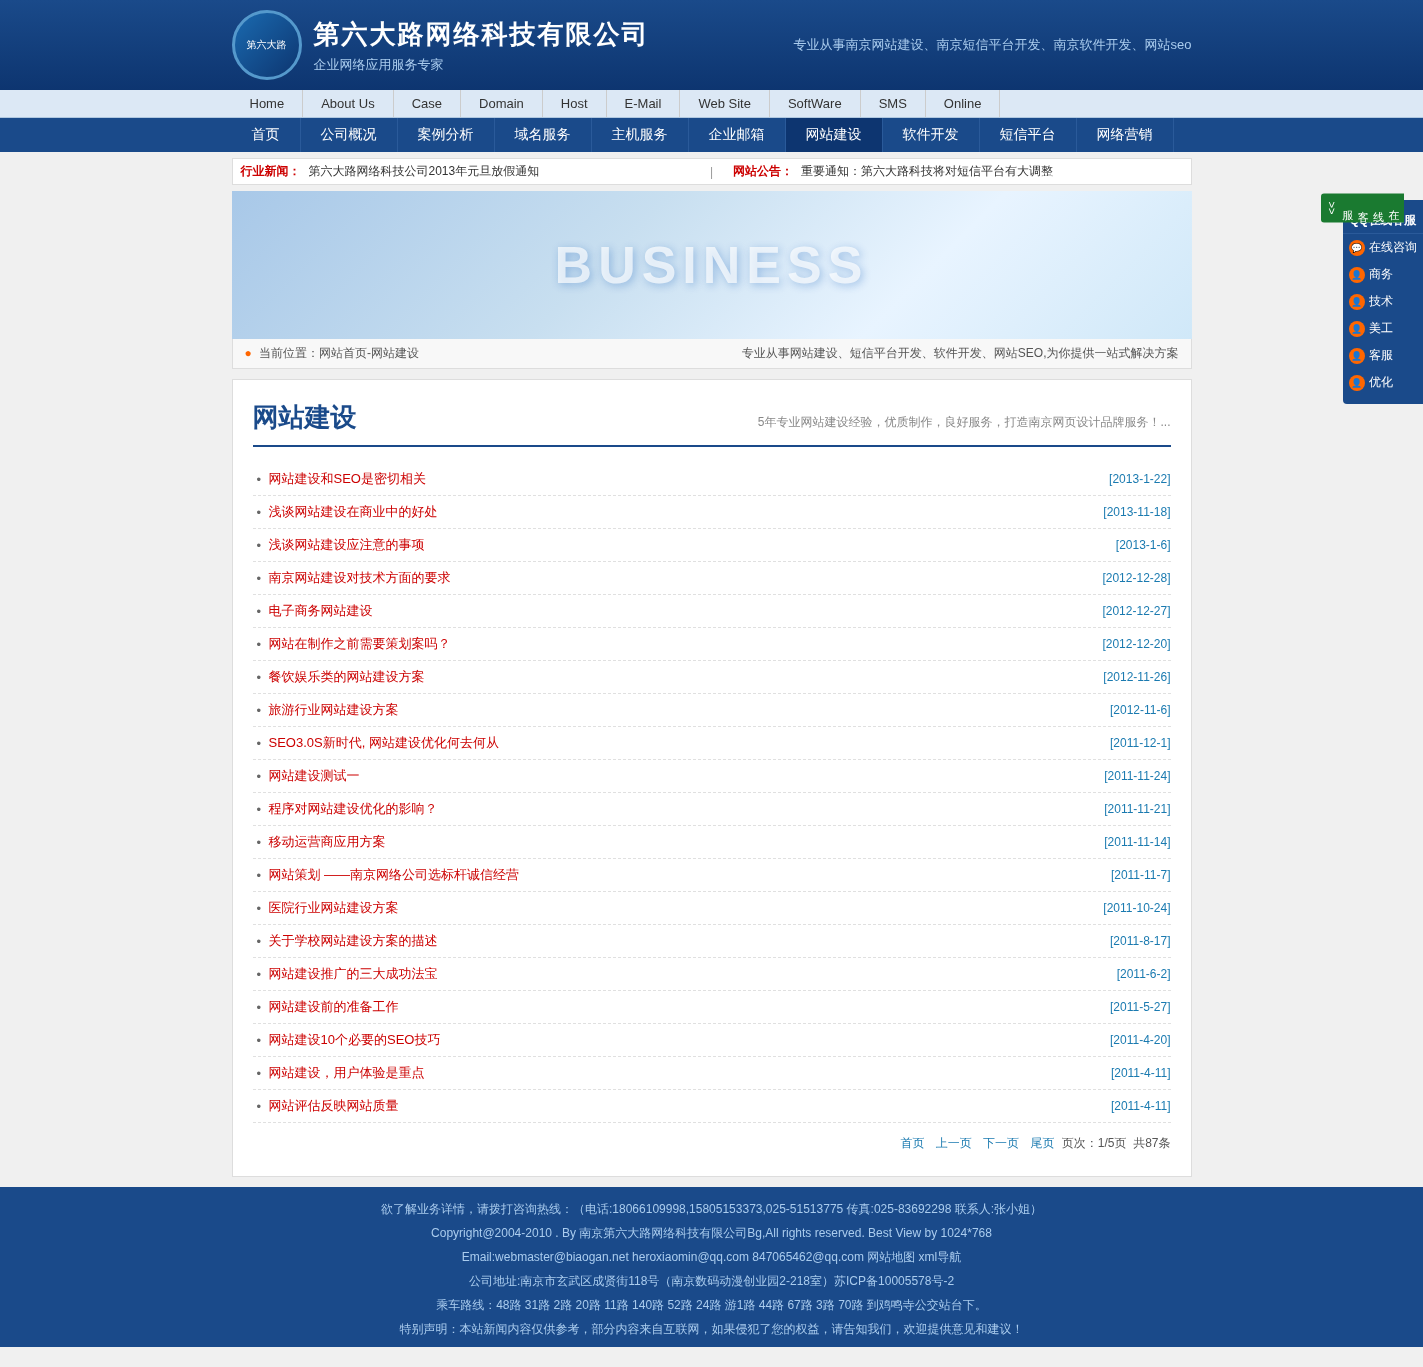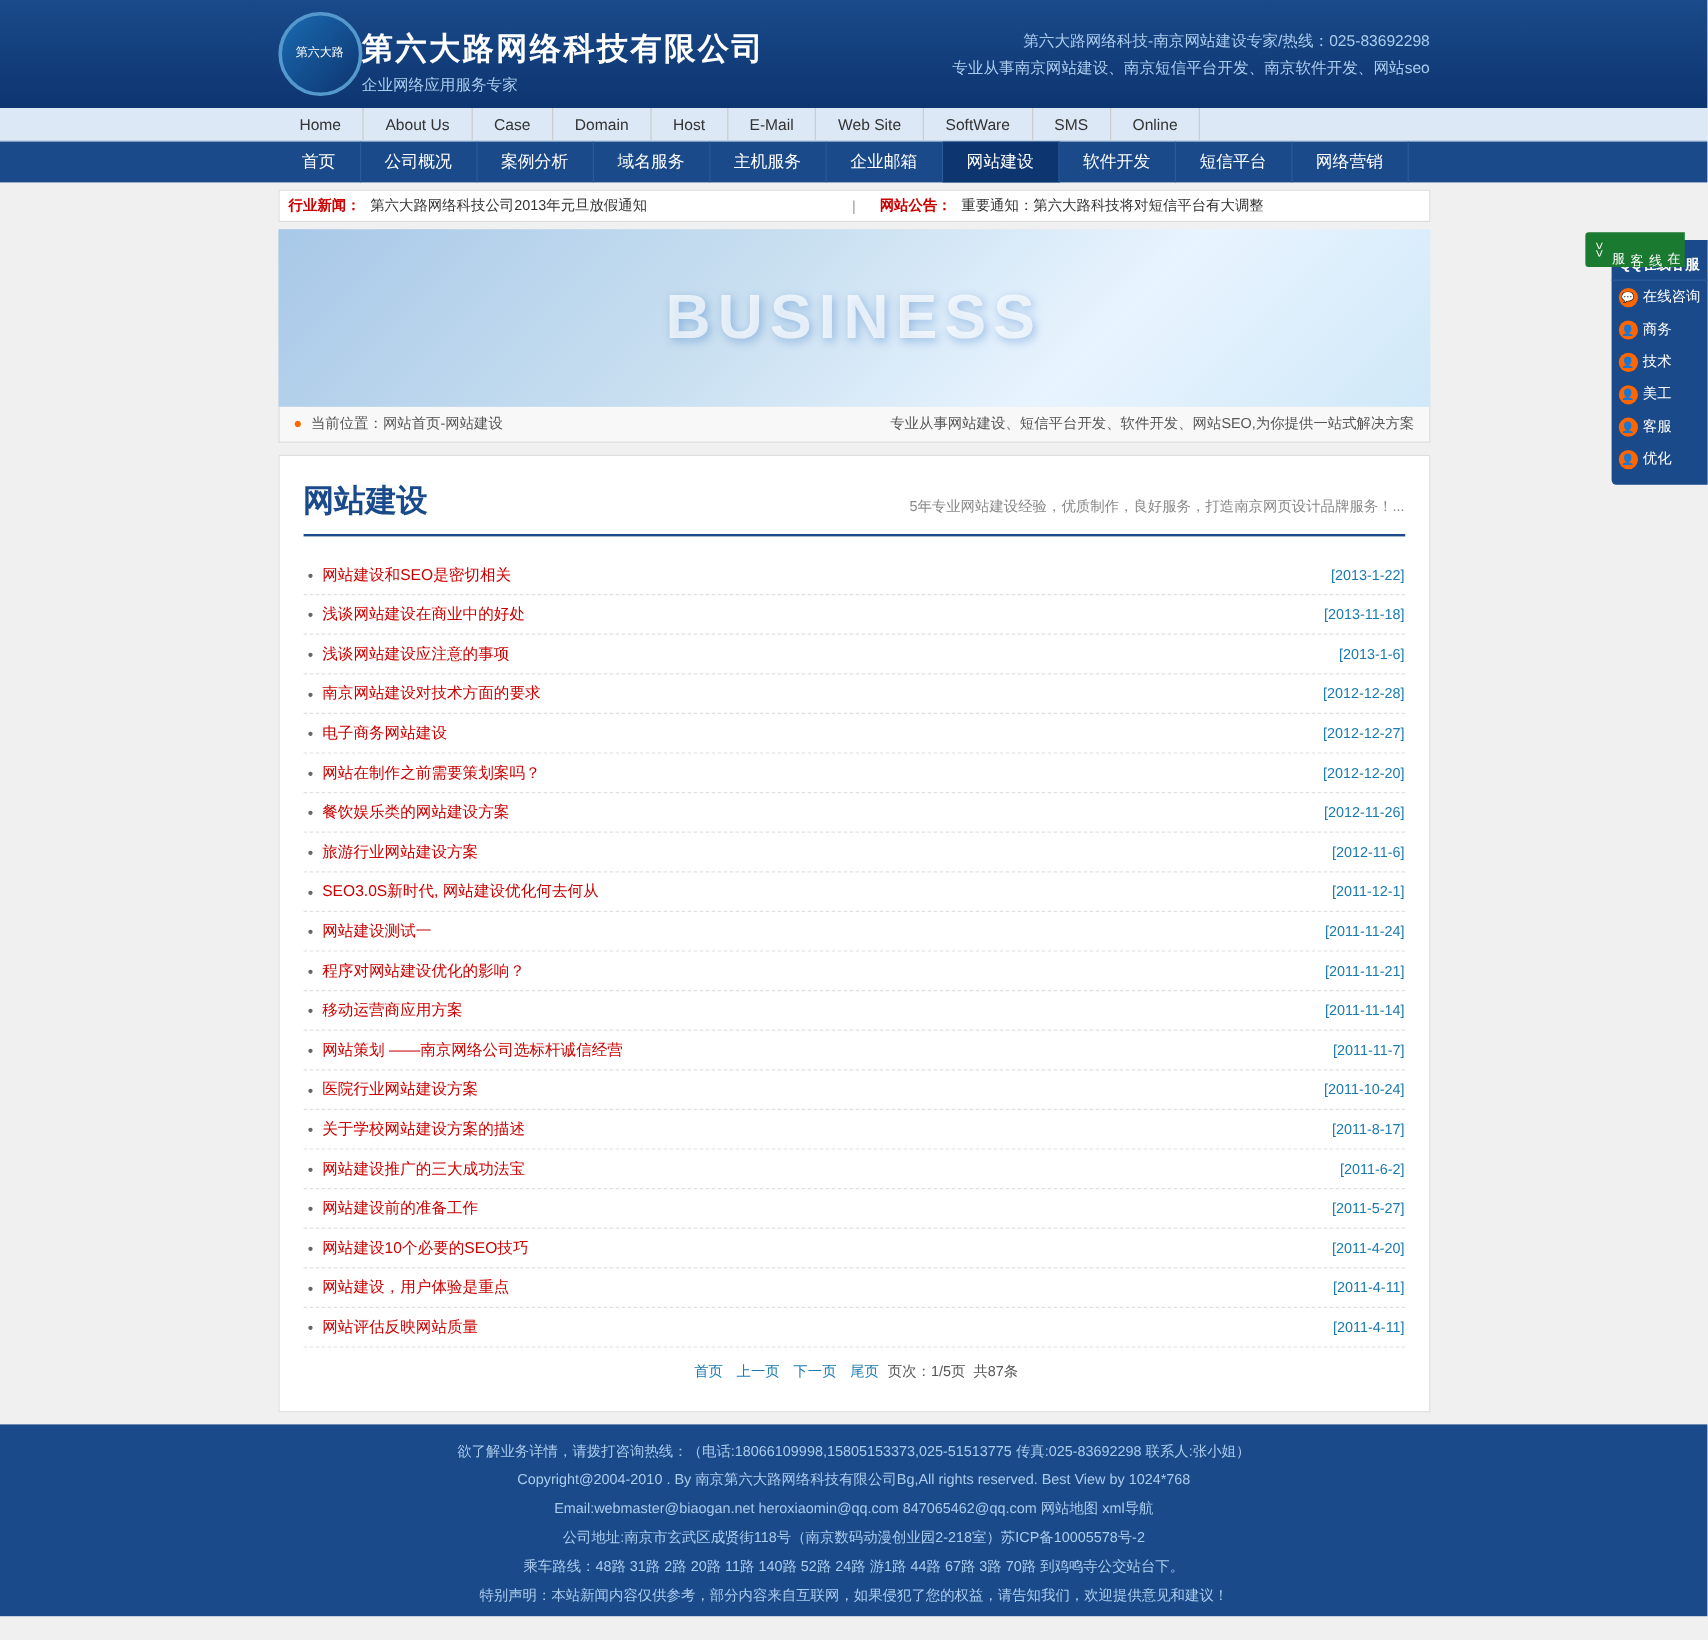--- a/index.html
+++ b/index.html
@@ -1,21 +1,21 @@
 <!DOCTYPE html>
 <html><head>
   <meta charset="utf-8">
   <style>
     * { margin: 0; padding: 0; box-sizing: border-box; }
     body { font-family: "SimSun", "宋体", Arial, sans-serif; font-size: 13px; background: #f0f0f0; min-width: 1000px; }
 
     
     .header { background: linear-gradient(to bottom, #1a4a8a, #0d3570); padding: 10px 0; }
     .header-inner { max-width: 960px; margin: 0 auto; display: flex; align-items: center; justify-content: space-between; }
-    .logo-area { display: flex; align-items: flex-end; }
+    .logo-area { display: flex; align-items: center; gap: 12px; }
     .logo-circle { width: 70px; height: 70px; border-radius: 50%; background: linear-gradient(135deg, #1a6ab0, #0d3570); border: 3px solid #5599cc; display: flex; align-items: center; justify-content: center; flex-direction: column; }
     .logo-circle span { color: #fff; font-size: 10px; line-height: 1.2; text-align: center; }
     .logo-text { color: #fff; }
     .logo-text h1 { font-size: 26px; font-weight: bold; color: #fff; letter-spacing: 2px; }
     .logo-text p { font-size: 13px; color: #aaccee; margin-top: 4px; }
     .header-right { text-align: right; color: #aaccee; font-size: 13px; line-height: 1.8; }
 
     
     .nav-top { background: #dce8f5; border-bottom: 1px solid #b0c8e0; }
     .nav-top-inner { max-width: 960px; margin: 0 auto; display: flex; }
@@ -50,21 +50,21 @@
     .page-title-desc { font-size: 12px; color: #888; flex: 1; text-align: right; }
 
     
     .article-list { list-style: none; text-align: right; }
     .article-item { display: flex; justify-content: space-between; align-items: center; padding: 7px 0 7px 16px; border-bottom: 1px dashed #e0e0e0; position: relative; }
     .article-item::before { content: "•"; position: absolute; left: 4px; color: #666; }
     .article-item a { color: #c00; text-decoration: none; font-size: 13px; }
     .article-date { color: #1a7ab0; font-size: 12px; white-space: nowrap; margin-left: 20px; }
 
     
-    .pagination { text-align: center; padding: 12px 0 4px; font-size: 12px; color: #555; }
+    .pagination { text-align: right; padding: 12px 0 4px; font-size: 12px; color: #555; }
     .pagination a { color: #1a7ab0; text-decoration: none; margin: 0 4px; }
 
     
     .sidebar-qq { position: fixed; right: 0; top: 200px; background: #1a4a8a; width: 80px; border-radius: 4px 0 0 4px; padding: 8px 0; z-index: 100; }
     .sidebar-qq-title { color: #fff; font-size: 12px; text-align: center; padding: 4px 2px; border-bottom: 1px solid #2a5a9a; font-weight: bold; }
     .sidebar-qq-item { display: flex; align-items: center; padding: 5px 6px; color: #fff; font-size: 12px; gap: 4px; cursor: pointer; }
     .sidebar-qq-icon { width: 16px; height: 16px; background: #ff6600; border-radius: 50%; display: flex; align-items: center; justify-content: center; font-size: 9px; color: #fff; flex-shrink: 0; }
     .sidebar-tab { position: absolute; left: -22px; top: 50%; transform: translateY(-50%); background: #1a7a30; color: #fff; writing-mode: vertical-rl; font-size: 11px; padding: 8px 3px; border-radius: 3px 0 0 3px; cursor: pointer; line-height: 1.4; }
 
     
@@ -79,21 +79,20 @@
     <div class="logo-area">
       <div class="logo-circle">
         <span>第六大路</span>
       </div>
       <div class="logo-text">
         <h1>第六大路网络科技有限公司</h1>
         <p>企业网络应用服务专家</p>
       </div>
     </div>
     <div class="header-right">
-      <div>第六大路网络科技-南京网站建设专家/热线：025-83692298</div>
       <div>专业从事南京网站建设、南京短信平台开发、南京软件开发、网站seo</div>
     </div>
   </div>
 </div>
 
 <div class="nav-top">
   <div class="nav-top-inner">
     <div class="nav-top-item">Home</div>
     <div class="nav-top-item">About Us</div>
     <div class="nav-top-item">Case</div>

